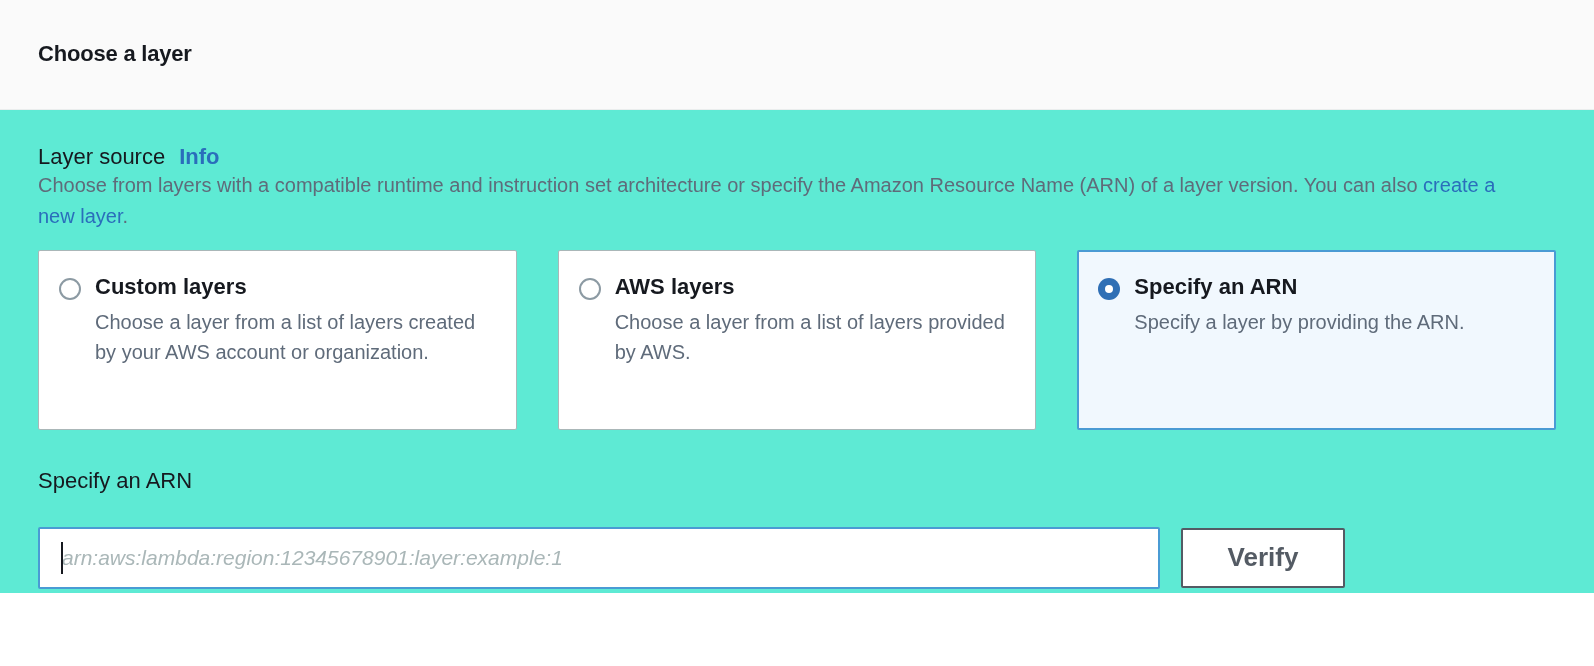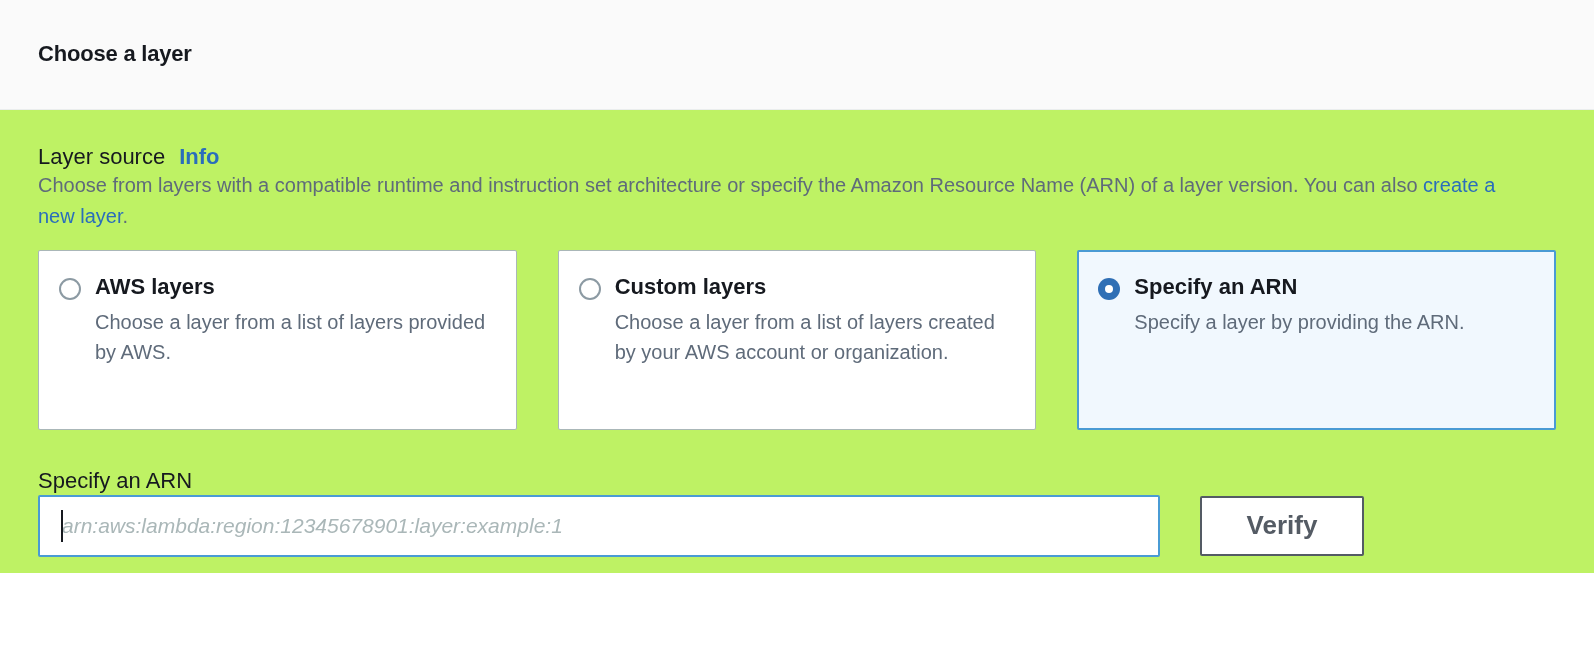--- a/index.html
+++ b/index.html
@@ -25,22 +25,22 @@
   .modal-title {
     font-size: 22px;
     font-weight: 700;
     letter-spacing: -0.2px;
     color: #16191f;
     line-height: 1.1;
   }
 
   
   .modal-body {
-    padding: 34px 38px 16px 38px;
-    background: #bef264;
+    padding: 34px 38px 4px 38px;
+    background: #5eead4;
   }
 
   .field-label-row {
     display: flex;
     align-items: baseline;
     gap: 14px;
   }
   .field-label {
     font-size: 22px;
     font-weight: 400;
@@ -141,24 +141,24 @@
     line-height: 1.2;
   }
   .arn-desc {
     margin-top: 10px;
     font-size: 20px;
     color: #5f6b7a;
     line-height: 1.4;
   }
 
   .arn-input-row {
-    margin-top: 0;
+    margin-top: 32px;
     display: flex;
     align-items: center;
-    gap: 40px;
+    gap: 21px;
   }
   .arn-input {
     width: 1122px;
     height: 62px;
     border: 2px solid #4a9bd4;
     border-radius: 2px;
     background: #ffffff;
     font-family: "Liberation Sans", "DejaVu Sans", sans-serif;
     font-size: 21px;
     color: #16191f;
@@ -210,30 +210,30 @@
 
   <div class="field-desc">
     <span>Choose from layers with a compatible runtime and instruction set architecture or specify the Amazon Resource Name (ARN) of a layer version. You can also </span><a class="inline-link">create a new layer</a><span>.</span>
   </div>
 
   <div class="tile-row">
 
     <div class="tile">
       <span class="radio"></span>
       <span class="tile-text">
-        <span class="tile-title">AWS layers</span>
-        <span class="tile-desc">Choose a layer from a list of layers provided by AWS.</span>
+        <span class="tile-title">Custom layers</span>
+        <span class="tile-desc">Choose a layer from a list of layers created by your AWS account or organization.</span>
       </span>
     </div>
 
     <div class="tile">
       <span class="radio"></span>
       <span class="tile-text">
-        <span class="tile-title">Custom layers</span>
-        <span class="tile-desc">Choose a layer from a list of layers created by your AWS account or organization.</span>
+        <span class="tile-title">AWS layers</span>
+        <span class="tile-desc">Choose a layer from a list of layers provided by AWS.</span>
       </span>
     </div>
 
     <div class="tile selected">
       <span class="radio"></span>
       <span class="tile-text">
         <span class="tile-title">Specify an ARN</span>
         <span class="tile-desc">Specify a layer by providing the ARN.</span>
       </span>
     </div>

